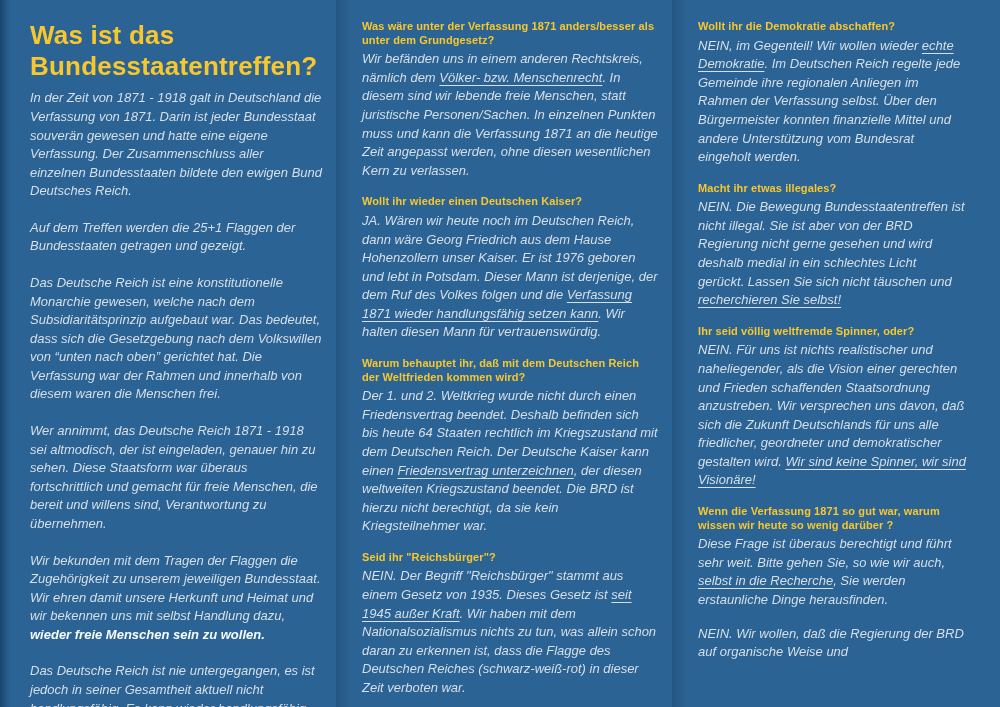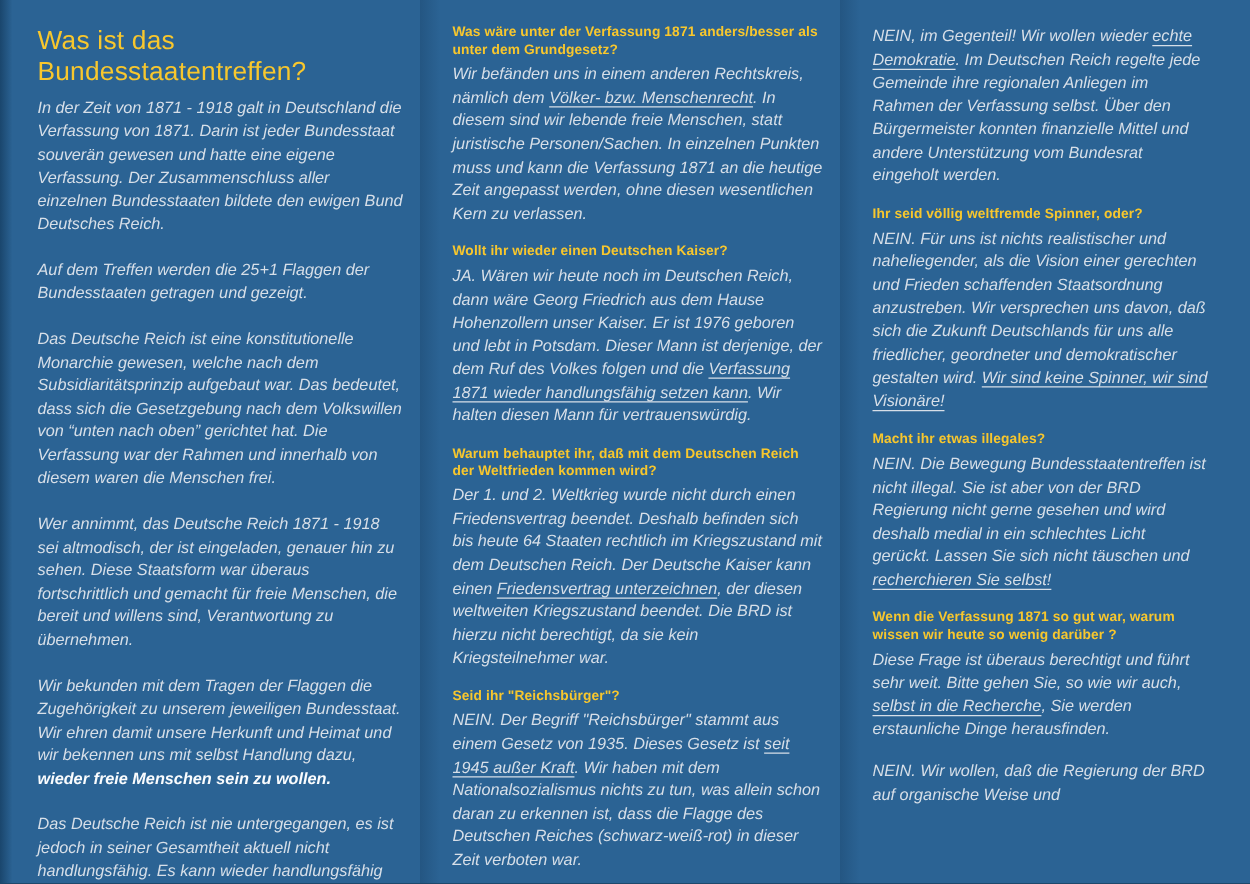--- a/index.html
+++ b/index.html
@@ -25,21 +25,21 @@
     display:flex;gap:40px;
     padding:20px 34px 0 30px;
     box-sizing:border-box;
   }
   .col{min-width:0;}
   .c1{width:292px}
   .c2{width:296px}
   .c3{width:268px}
   .intro-title{
     color:var(--accent-yellow,#F8C72D);
-    font-size:21px;font-weight:normal;letter-spacing:.2px;
+    font-size:26px;font-weight:bold;letter-spacing:.2px;
     margin:0 0 7px;line-height:1.2;
   }
   .q{
     color:var(--accent-yellow,#F8C72D);
     font-size:11px;font-weight:bold;
     margin:0 0 3px;line-height:1.24;letter-spacing:.1px;
   }
   .a,.para{
     color:var(--body-text,#D7DFE8);
     font-size:13px;line-height:1.43;margin:0;font-style:italic;
@@ -85,29 +85,30 @@
       </div>
       <div class="section">
         <h3 class="q">Seid ihr "Reichsbürger"?</h3>
         <p class="a"><span>NEIN. Der Begriff "Reichsbürger" stammt aus einem Gesetz von 1935. Dieses Gesetz ist </span><span class="seg-u">seit 1945 außer Kraft</span><span>. Wir haben mit dem Nationalsozialismus nichts zu tun, was allein schon daran zu erkennen ist, dass die Flagge des Deutschen Reiches (schwarz-weiß-rot) in dieser Zeit verboten war.</span></p>
       </div>
 
     </div>
 
     <div class="col c3">
       <div class="section">
+        <h3 class="q">Wollt ihr die Demokratie abschaffen?</h3>
         <p class="a"><span>NEIN, im Gegenteil! Wir wollen wieder </span><span class="seg-u">echte Demokratie</span><span>. Im Deutschen Reich regelte jede Gemeinde ihre regionalen Anliegen im Rahmen der Verfassung selbst. Über den Bürgermeister konnten finanzielle Mittel und andere Unterstützung vom Bundesrat eingeholt werden.</span></p>
+      </div>
+      <div class="section">
+        <h3 class="q">Macht ihr etwas illegales?</h3>
+        <p class="a"><span>NEIN. Die Bewegung Bundesstaatentreffen ist nicht illegal. Sie ist aber von der BRD Regierung nicht gerne gesehen und wird deshalb medial in ein schlechtes Licht gerückt. Lassen Sie sich nicht täuschen und </span><span class="seg-u">recherchieren Sie selbst!</span></p>
       </div>
       <div class="section">
         <h3 class="q">Ihr seid völlig weltfremde Spinner, oder?</h3>
         <p class="a"><span>NEIN. Für uns ist nichts realistischer und naheliegender, als die Vision einer gerechten und Frieden schaffenden Staatsordnung anzustreben. Wir versprechen uns davon, daß sich die Zukunft Deutschlands für uns alle friedlicher, geordneter und demokratischer gestalten wird. </span><span class="seg-u">Wir sind keine Spinner, wir sind Visionäre!</span></p>
-      </div>
-      <div class="section">
-        <h3 class="q">Macht ihr etwas illegales?</h3>
-        <p class="a"><span>NEIN. Die Bewegung Bundesstaatentreffen ist nicht illegal. Sie ist aber von der BRD Regierung nicht gerne gesehen und wird deshalb medial in ein schlechtes Licht gerückt. Lassen Sie sich nicht täuschen und </span><span class="seg-u">recherchieren Sie selbst!</span></p>
       </div>
       <div class="section">
         <h3 class="q">Wenn die Verfassung 1871 so gut war, warum wissen wir heute so wenig darüber ?</h3>
         <p class="a"><span>Diese Frage ist überaus berechtigt und führt sehr weit. Bitte gehen Sie, so wie wir auch, </span><span class="seg-u">selbst in die Recherche</span><span>, Sie werden erstaunliche Dinge herausfinden.</span></p>
       </div>
       <div class="section">
         <p class="a"><span>NEIN. Wir wollen, daß die Regierung der BRD auf organische Weise und </span></p>
       </div>
 
     </div>

